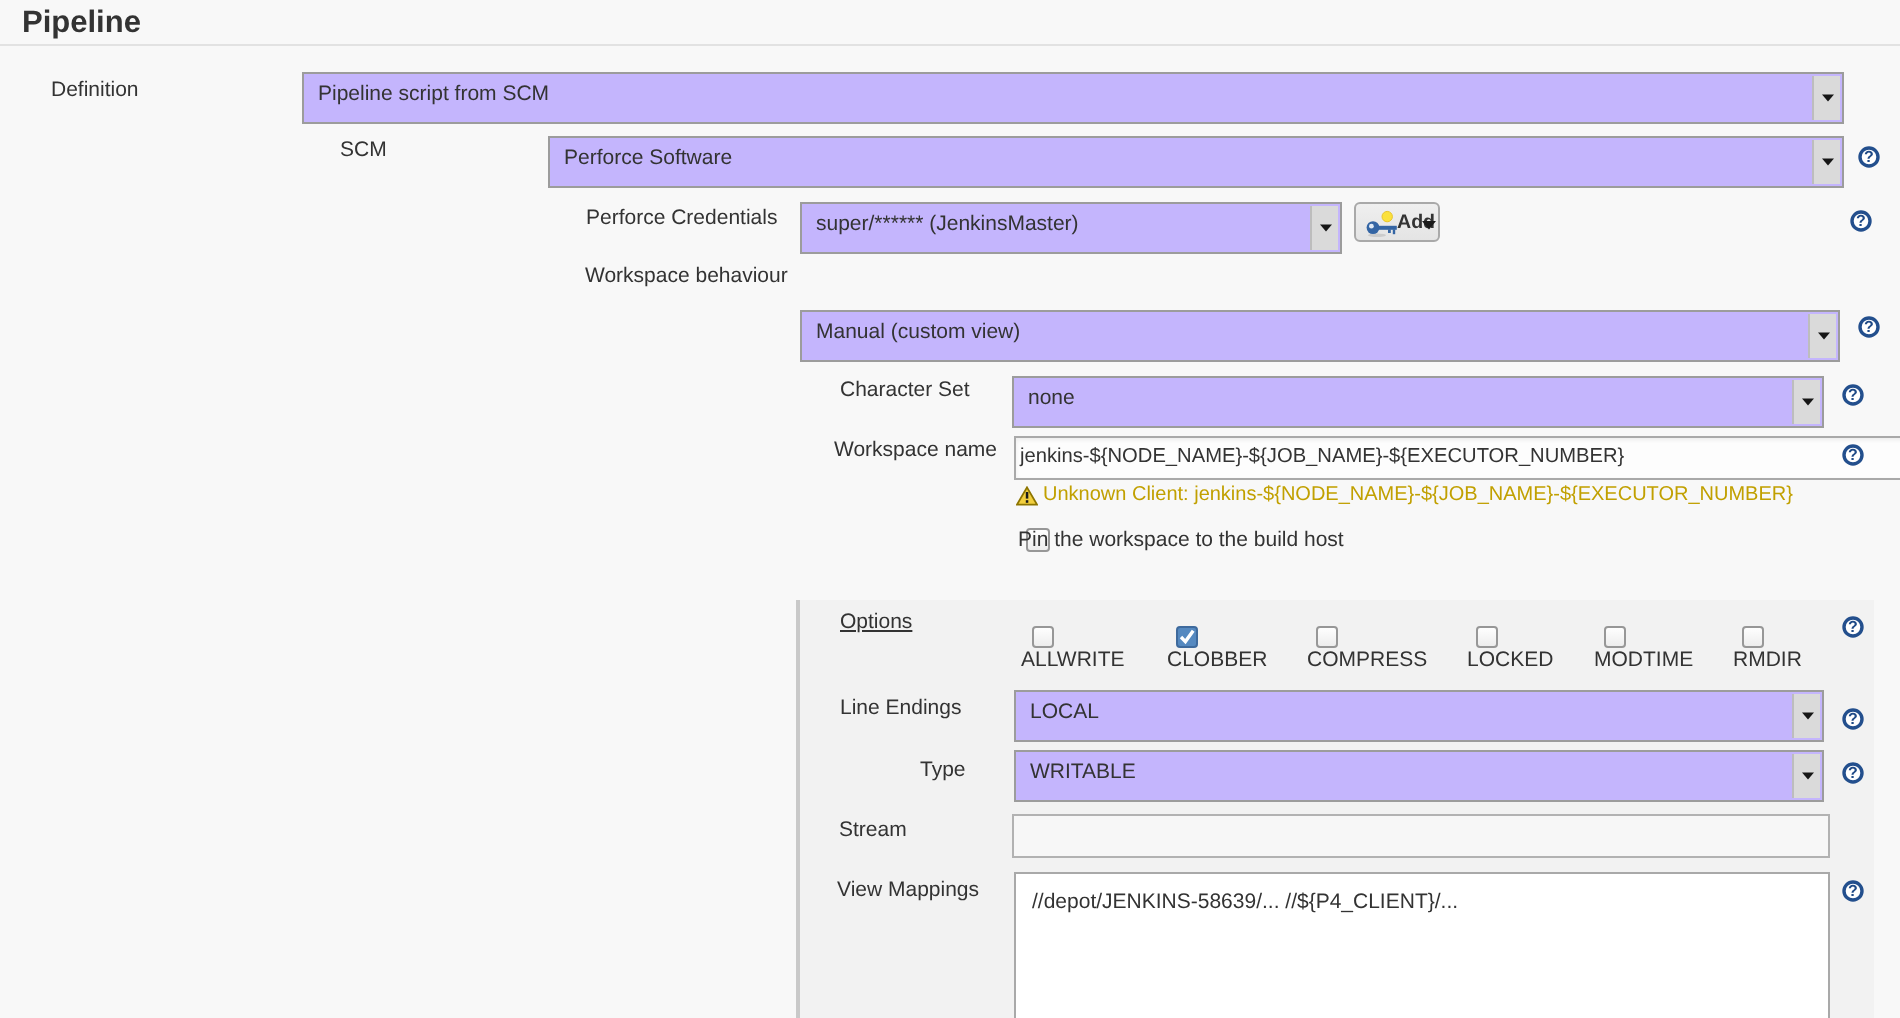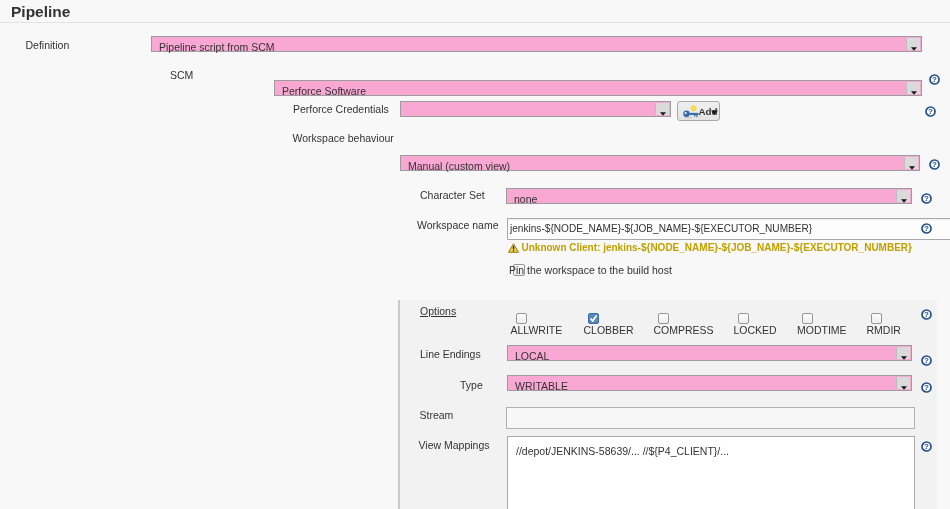--- a/index.html
+++ b/index.html
@@ -1,19 +1,19 @@
 <!DOCTYPE html>
 <html><head>
 <meta charset="utf-8">
 <style>
 html,body{margin:0;padding:0;}
 body{width:950px;height:509px;overflow:hidden;background:#f8f8f8;font-family:"Liberation Sans",sans-serif;position:relative;}
 .abs{position:absolute;}
 .lb{position:absolute;font-size:10.5px;line-height:12px;color:#333;white-space:nowrap;}
-.sel{position:absolute;height:16px;background:#f9a8d4;border:1px solid #9c9c9c;box-sizing:border-box;}
+.sel{position:absolute;height:26px;background:#c4b5fd;border:1px solid #9c9c9c;box-sizing:border-box;}
 .sel .txt{position:absolute;left:7px;top:0;height:20px;line-height:20px;font-size:10.5px;color:#333;white-space:nowrap;}
 .sel .btn{position:absolute;right:1px;top:1px;bottom:1px;width:13px;background:#dadada;border-left:1px solid #bdbdbd;}
 .sel .btn svg{position:absolute;left:4px;top:8.5px;}
 .inp{position:absolute;height:22px;background:#fdfdfd;border:1px solid #a9a9a9;box-sizing:border-box;box-shadow:inset 0 1px 2px rgba(0,0,0,0.07);}
 .inp .txt{position:absolute;left:2px;top:0;height:20px;line-height:20px;font-size:10.1px;color:#333;white-space:nowrap;}
 .help{position:absolute;width:11px;height:11px;}
 .cb{position:absolute;width:11px;height:11px;border:1px solid #979797;border-radius:2px;background:linear-gradient(#fefefe,#ededed);box-sizing:border-box;}
 </style>
 </head>
 <body>
@@ -24,35 +24,36 @@
 <div class="sel" style="left:151px;top:36px;width:771px;">
     <div class="txt">Pipeline script from SCM</div>
     <div class="btn">
       <svg width="6" height="4" viewBox="0 0 6 4">
         <path d="M0 0.3 H6 L3 3.8 Z" fill="#161616"></path>
       </svg>
     </div>
   </div>
 
 <div class="lb" style="left:170px;top:69px;">SCM</div>
-<div class="sel" style="left:274px;top:80px;width:648px;">
+<div class="sel" style="left:274px;top:68px;width:648px;">
     <div class="txt">Perforce Software</div>
     <div class="btn">
       <svg width="6" height="4" viewBox="0 0 6 4">
         <path d="M0 0.3 H6 L3 3.8 Z" fill="#161616"></path>
       </svg>
     </div>
   </div>
 <div class="help" style="left:928.5px;top:71px;"><svg width="11" height="11" viewBox="0 0 11 11">
       <circle cx="5.5" cy="5.5" r="4.5" fill="#fff" stroke="#234f8d" stroke-width="1.7"></circle>
       <text x="5.5" y="8" font-size="8" font-weight="bold" fill="#1f4a87" text-anchor="middle" font-family="Liberation Sans">?</text>
     </svg></div>
 
 <div class="lb" style="left:293px;top:102.5px;">Perforce Credentials</div>
 <div class="sel" style="left:400px;top:101px;width:271px;">
+    <div class="txt">super/****** (JenkinsMaster)</div>
     <div class="btn">
       <svg width="6" height="4" viewBox="0 0 6 4">
         <path d="M0 0.3 H6 L3 3.8 Z" fill="#161616"></path>
       </svg>
     </div>
   </div>
 <div class="abs" style="left:677px;top:101px;width:43px;height:20px;border:1px solid #a9a9a9;border-radius:3px;background:linear-gradient(#efefef,#e4e4e4);box-sizing:border-box;">
   <svg width="19" height="15" viewBox="0 0 19 15" style="position:absolute;left:3px;top:2px;">
     <ellipse cx="7.5" cy="13.6" rx="4.5" ry="0.9" fill="#cccccc"></ellipse>
     <circle cx="5.5" cy="9.8" r="3.2" fill="#3465a4"></circle>
@@ -108,21 +109,21 @@
 <div class="help" style="left:921.4px;top:219.5px;"><svg width="11" height="11" viewBox="0 0 11 11">
       <circle cx="5.5" cy="5.5" r="4.5" fill="#fff" stroke="#234f8d" stroke-width="1.7"></circle>
       <text x="5.5" y="8" font-size="8" font-weight="bold" fill="#1f4a87" text-anchor="middle" font-family="Liberation Sans">?</text>
     </svg></div>
 
 <svg class="abs" style="left:507.5px;top:242.7px;" width="11" height="10" viewBox="0 0 11 10">
     <path d="M5.5 0.7 L10.5 9.3 L0.5 9.3 Z" fill="#f2cf3e" stroke="#8d7500" stroke-width="0.9"></path>
     <rect x="4.9" y="3" width="1.25" height="3.3" fill="#1a1a1a"></rect>
     <rect x="4.9" y="7.1" width="1.25" height="1.3" fill="#1a1a1a"></rect>
   </svg>
-<div class="abs" style="left:521.5px;top:241.6px;font-size:10px;line-height:12px;font-weight:bold;color:#c1a000;white-space:nowrap;">Unknown Client: jenkins-${NODE_NAME}-${JOB_NAME}-${EXECUTOR_NUMBER}</div>
+<div class="abs" style="left:521.5px;top:241.6px;font-size:10px;line-height:12px;font-weight:normal;color:#c1a000;white-space:nowrap;">Unknown Client: jenkins-${NODE_NAME}-${JOB_NAME}-${EXECUTOR_NUMBER}</div>
 
 <div class="cb" style="left:513px;top:264px;width:12px;height:12px;"></div>
 <div class="lb" style="left:509px;top:263.9px;text-align:center;">Pin the workspace to the build host</div>
 
 <div class="abs" style="left:398px;top:300px;width:537px;height:209px;background:#f2f2f2;border-left:2px solid #c9c9c9;"></div>
 
 <div class="lb" style="left:420px;top:304.9px;text-decoration:underline;">Options</div>
 <div class="help" style="left:921.3px;top:306.3px;"><svg width="11" height="11" viewBox="0 0 11 11">
       <circle cx="5.5" cy="5.5" r="4.5" fill="#fff" stroke="#234f8d" stroke-width="1.7"></circle>
       <text x="5.5" y="8" font-size="8" font-weight="bold" fill="#1f4a87" text-anchor="middle" font-family="Liberation Sans">?</text>

